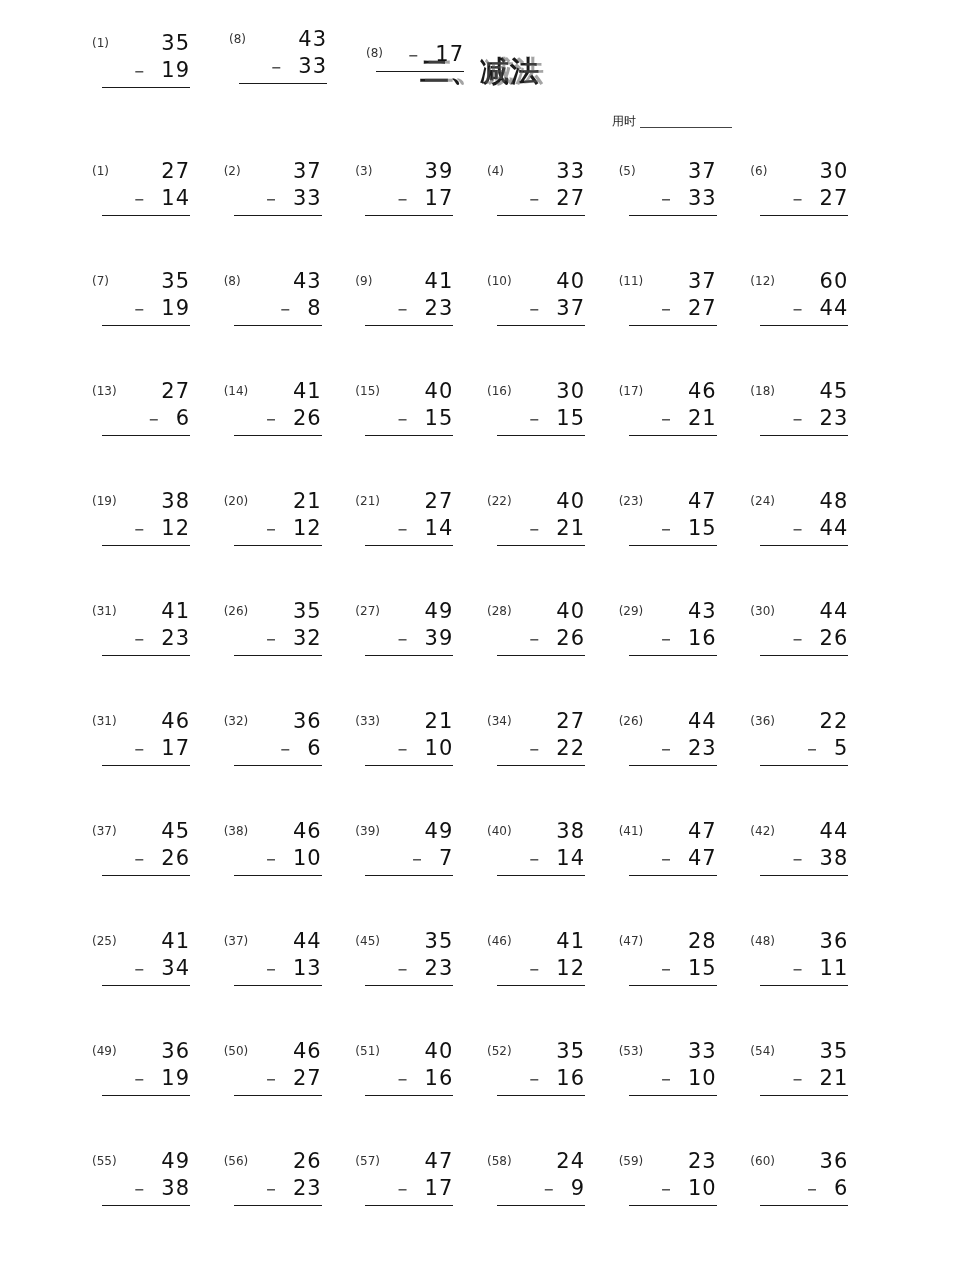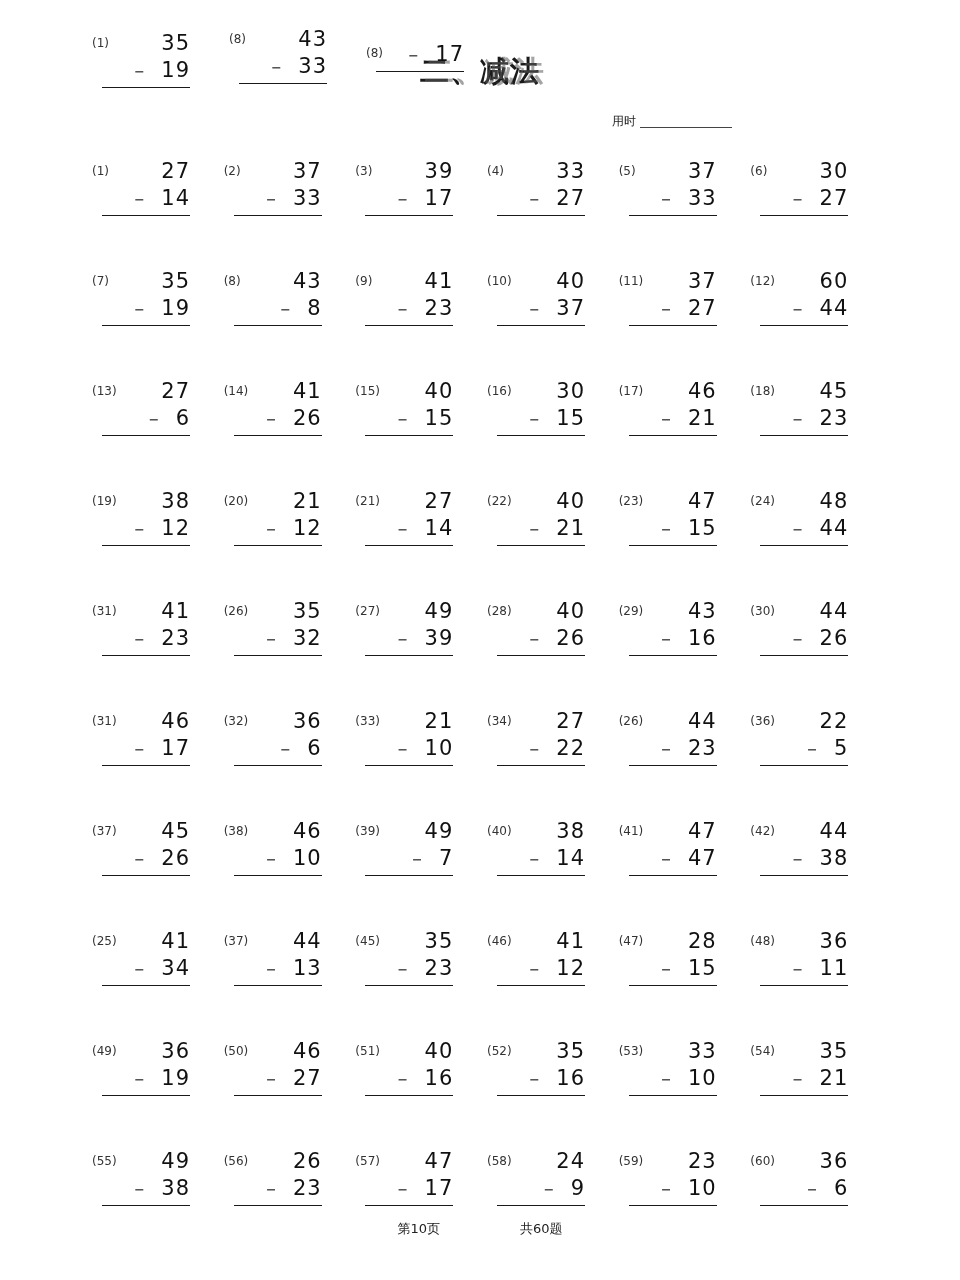--- a/index.html
+++ b/index.html
@@ -718,18 +718,14 @@
         <div class="idx">(60)</div>
         <div class="top">36</div>
         <div class="bottomrow">
           <span class="op">－</span>
           <span>6</span>
         </div>
         <div class="underline"></div>
       </div>
     </div>
 
-  <div class="footer">
-    <span>第10页</span>
-    <span>共60题</span>
-  </div>
 
 </div>
 
 </body></html>

